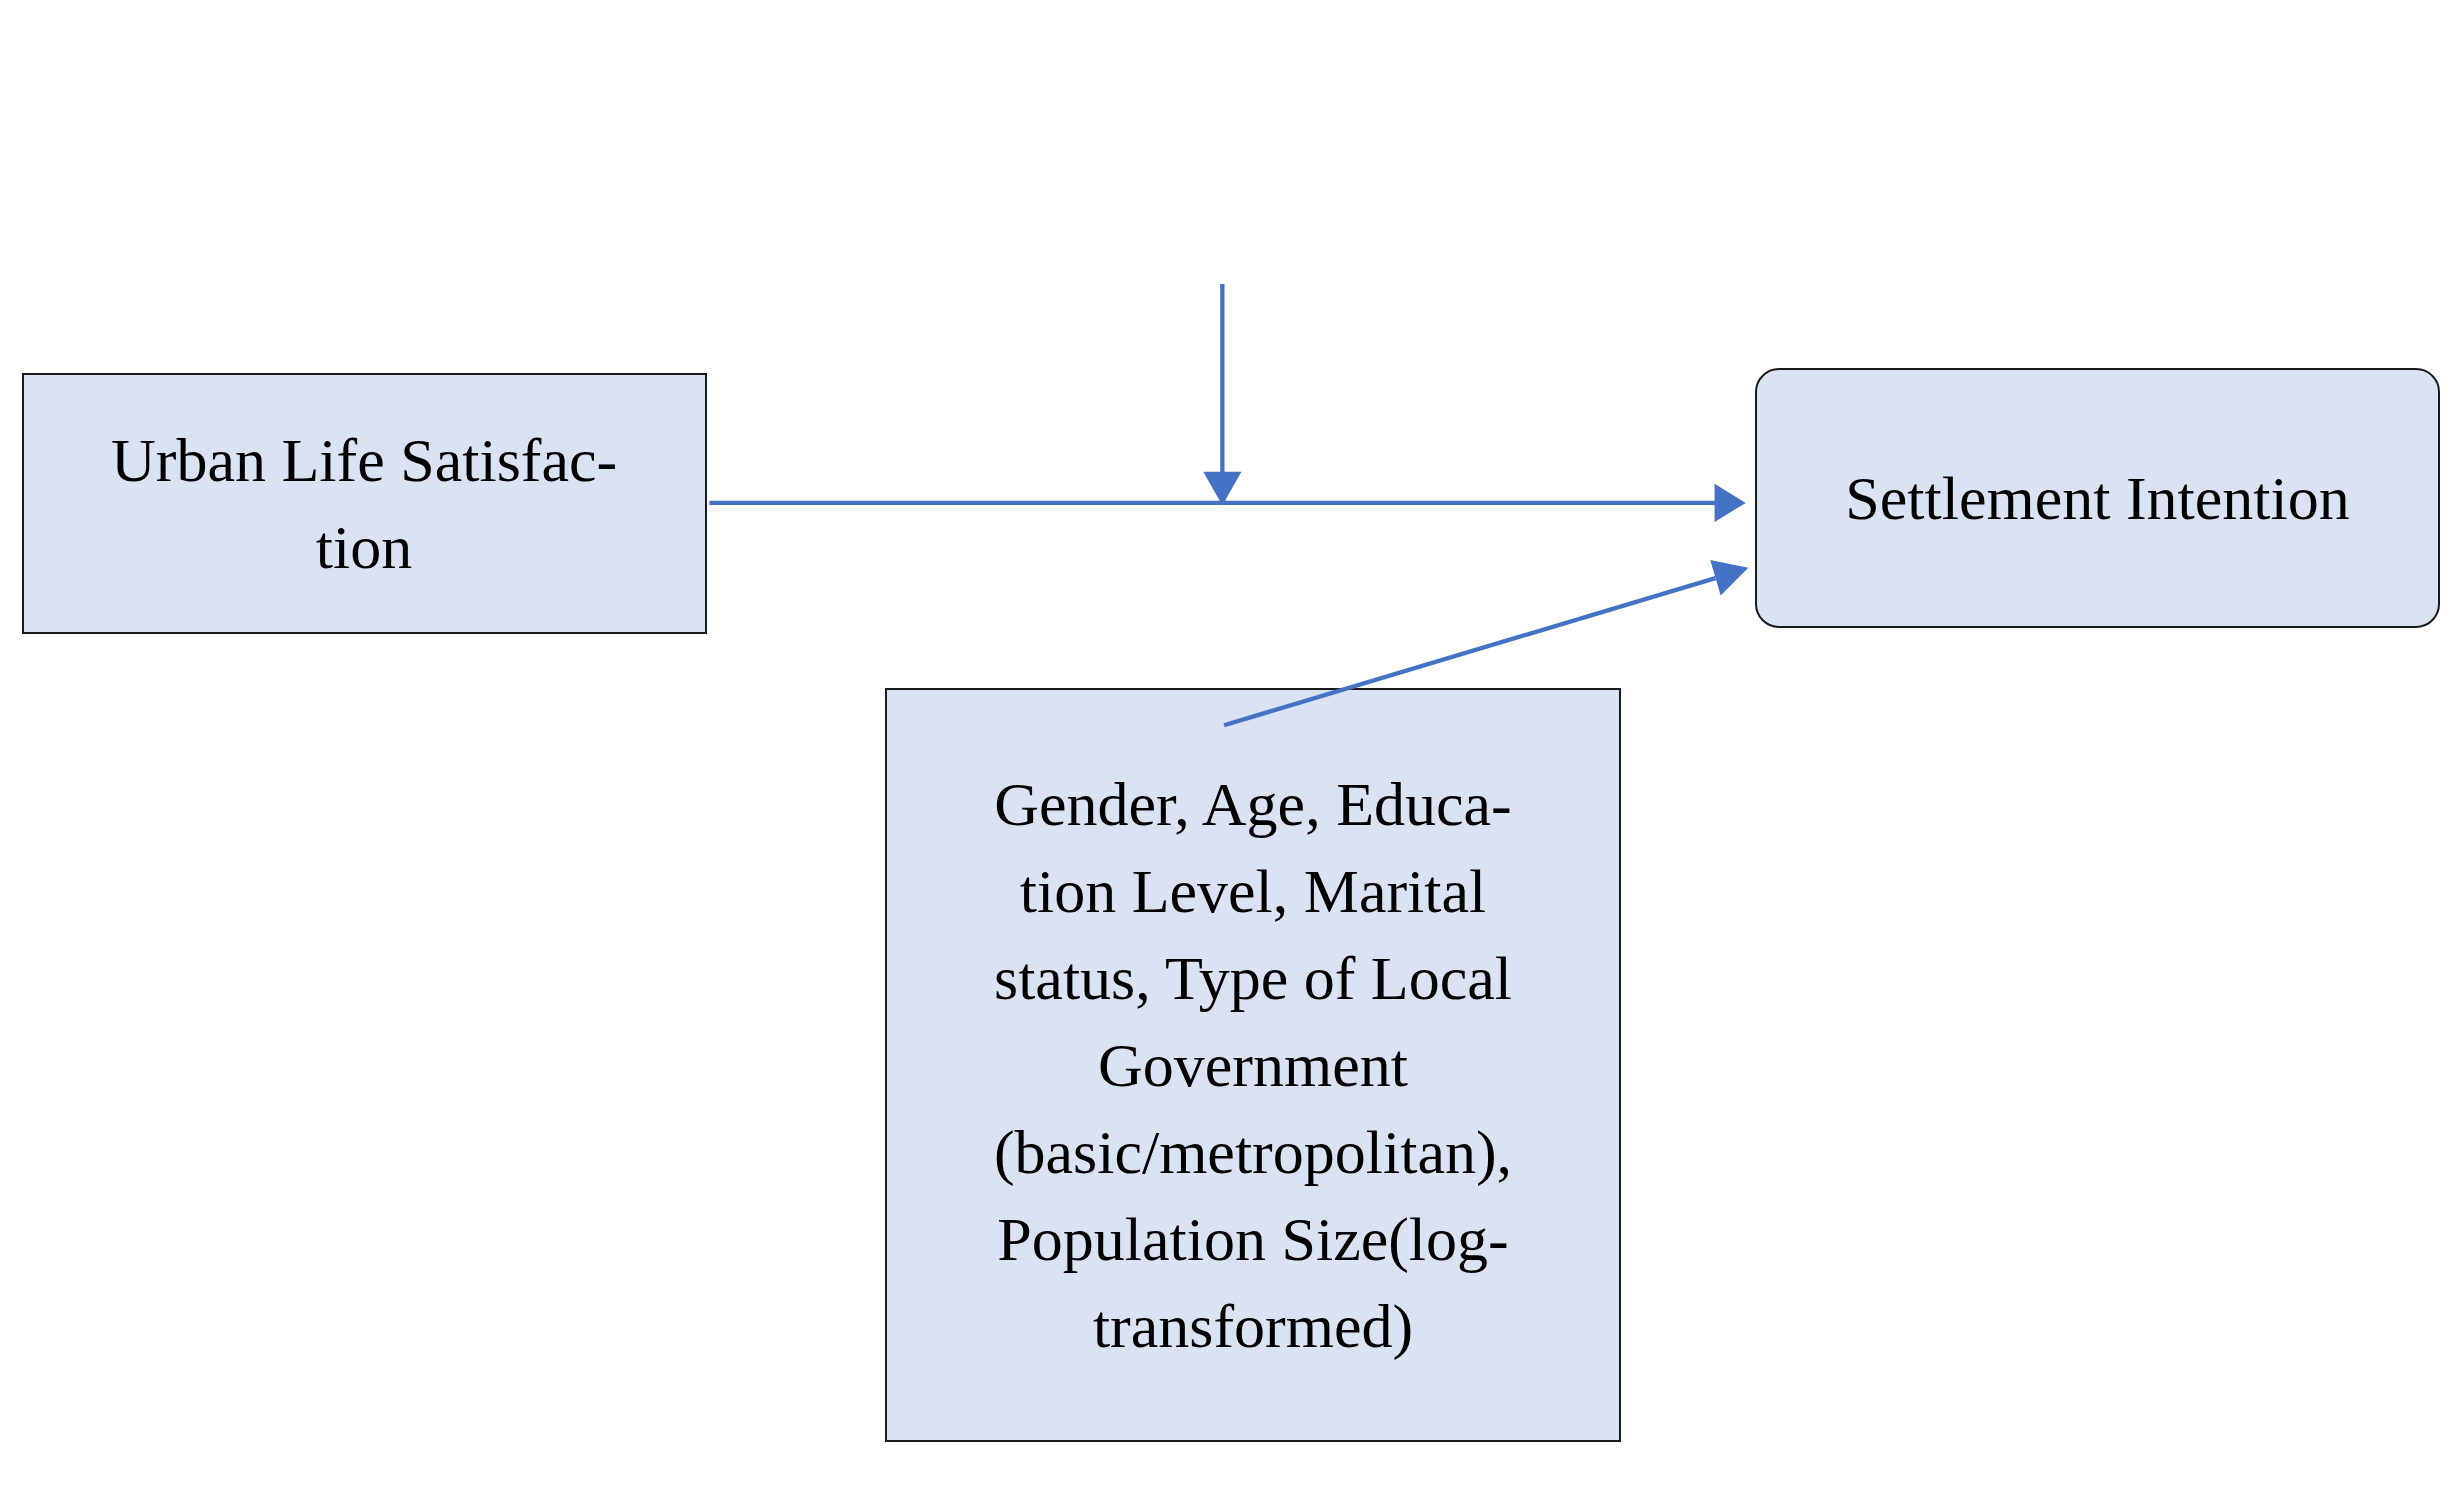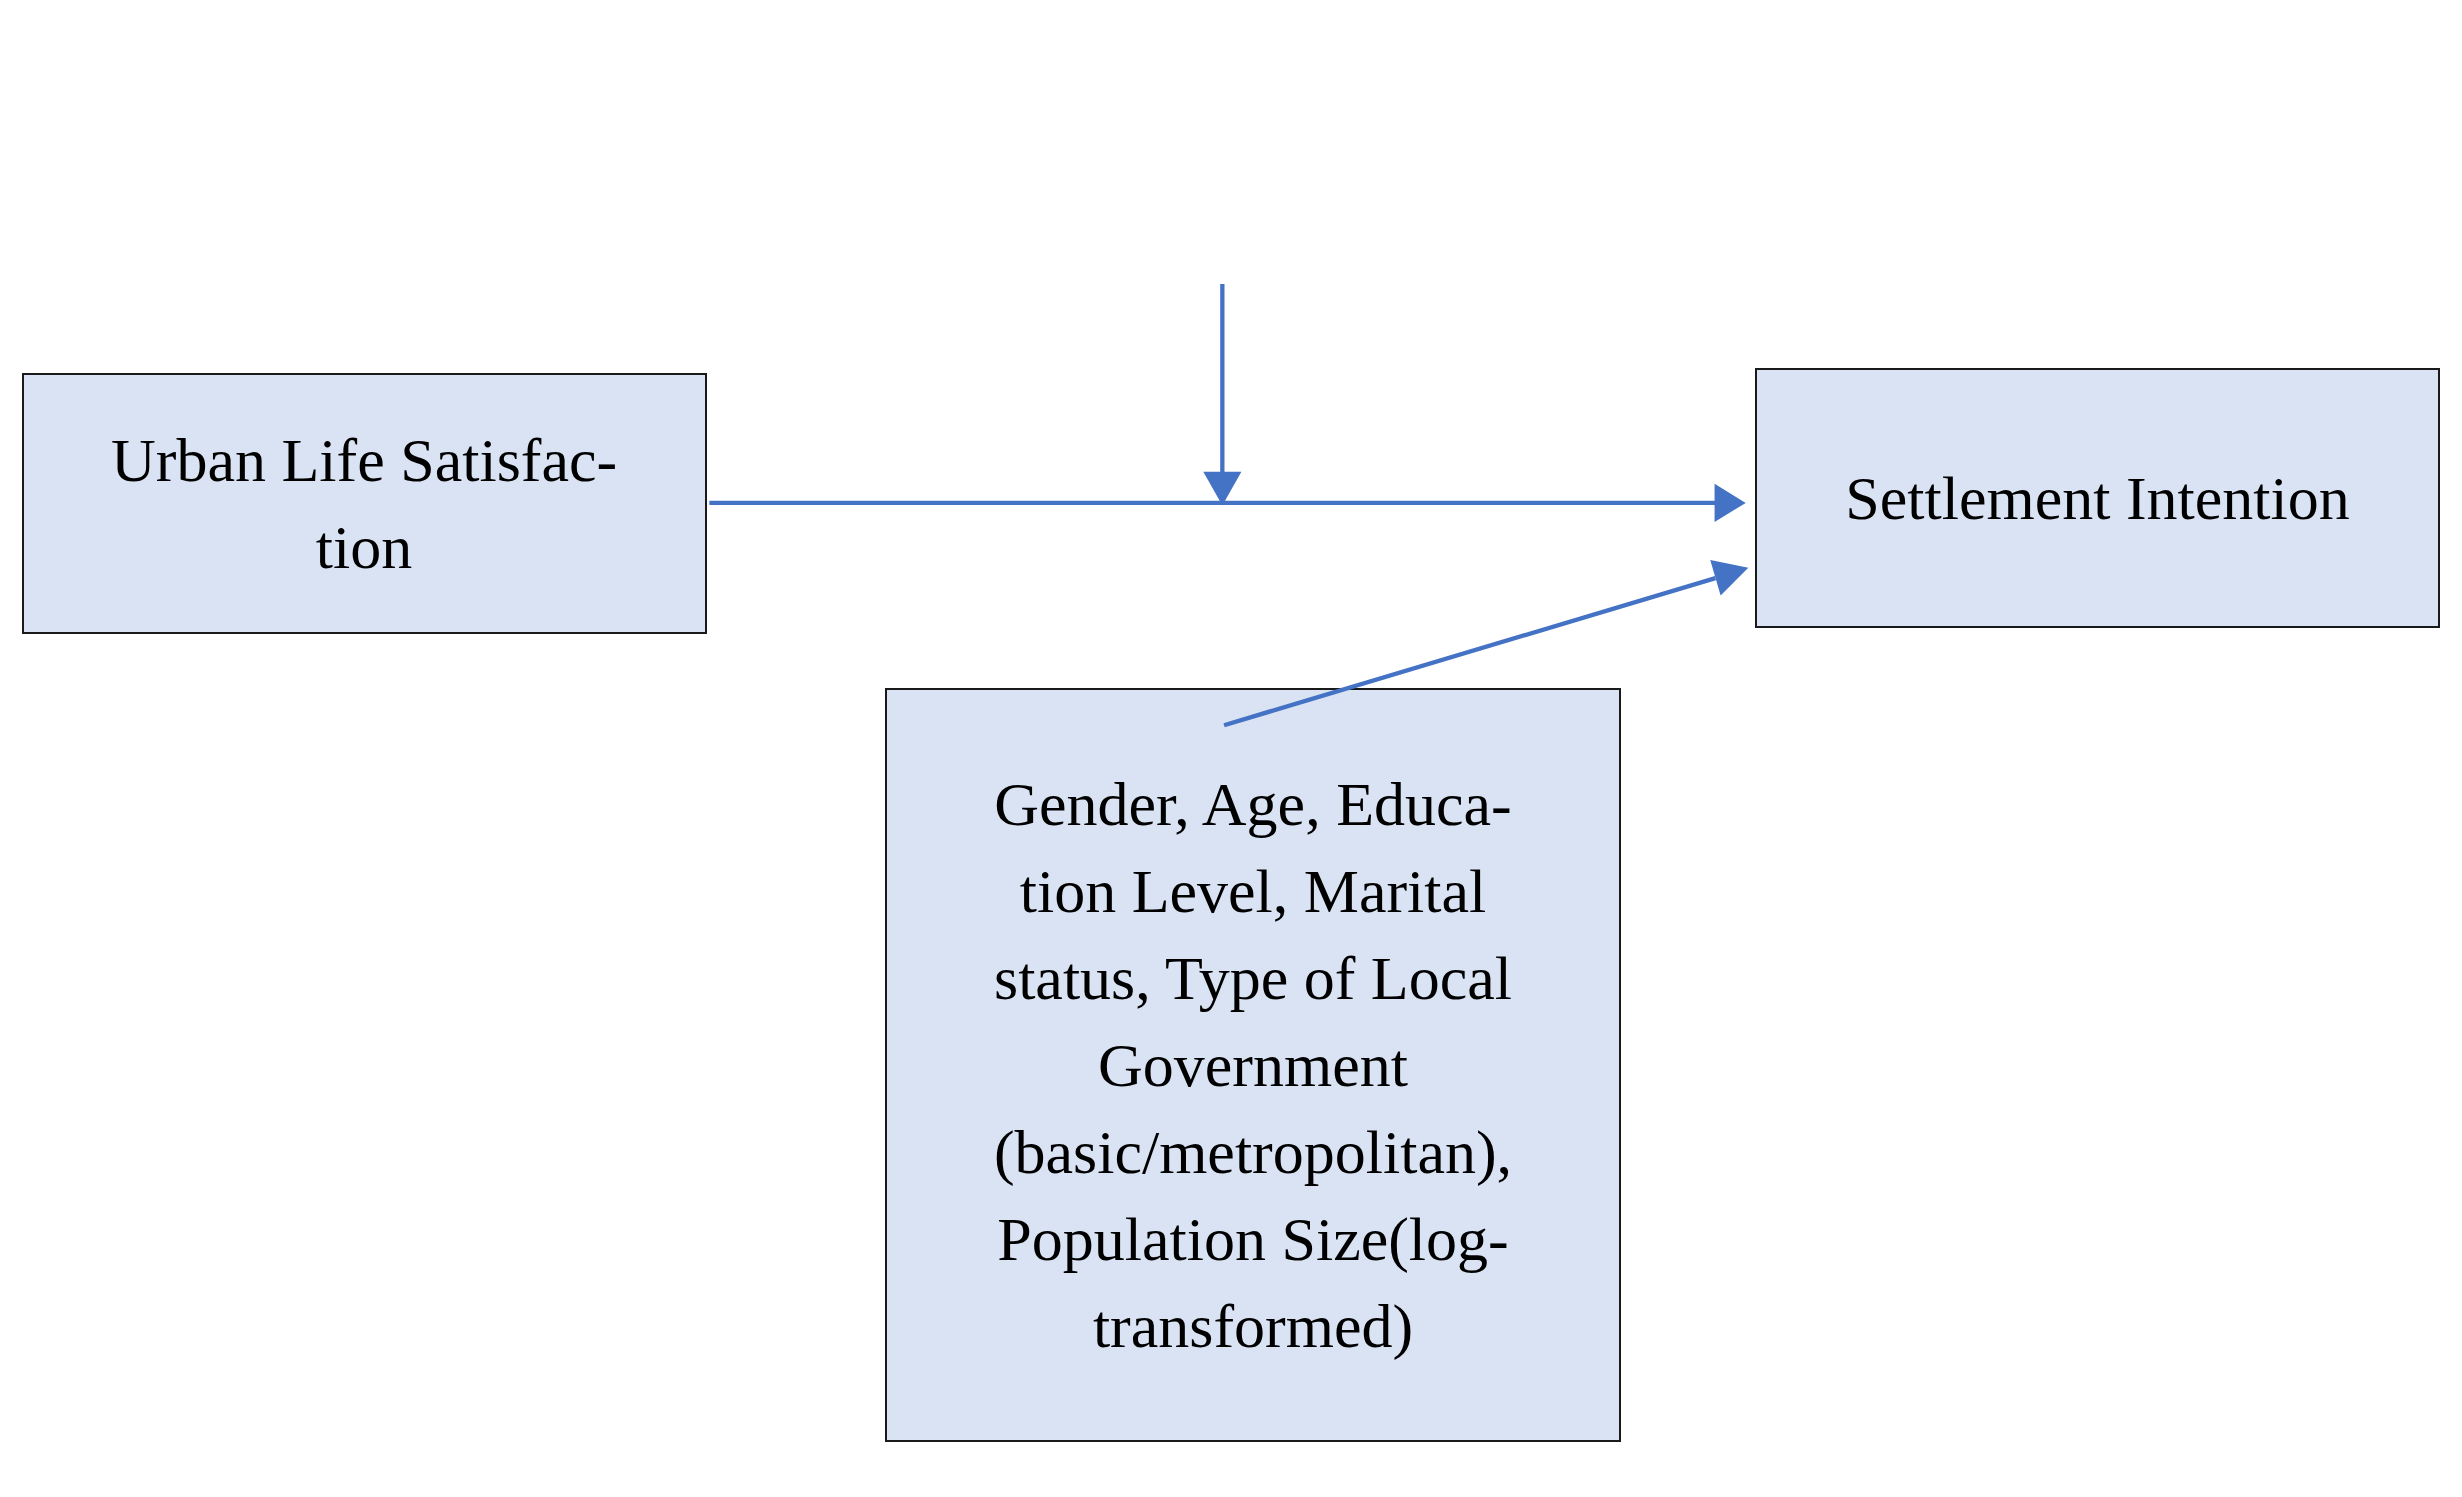--- a/index.html
+++ b/index.html
@@ -27,21 +27,21 @@
   }
   .node-label {
     display: block;
     white-space: pre-line;
     color: var(--text, #000000);
     font-size: 62px;
     line-height: 87px;
   }
   .node-top    { left: 886px; top: 19px;  width: 687px; height: 265px; }
   .node-left   { left: 21.6px;   top: 373px; width: 685px; height: 261px; }
-  .node-right  { left: 1755px; top: 368px; width: 685px; height: 260px; }
+  .node-right  { left: 1755px; top: 368px; width: 685px; height: 260px; border-radius: 24px; }
   .node-bottom { left: 885px; top: 688px; width: 736px; height: 754px; }
   .connectors {
     position: absolute;
     left: 0;
     top: 0;
     width: 2462px;
     height: 1498px;
     pointer-events: none;
   }
   .cline {

